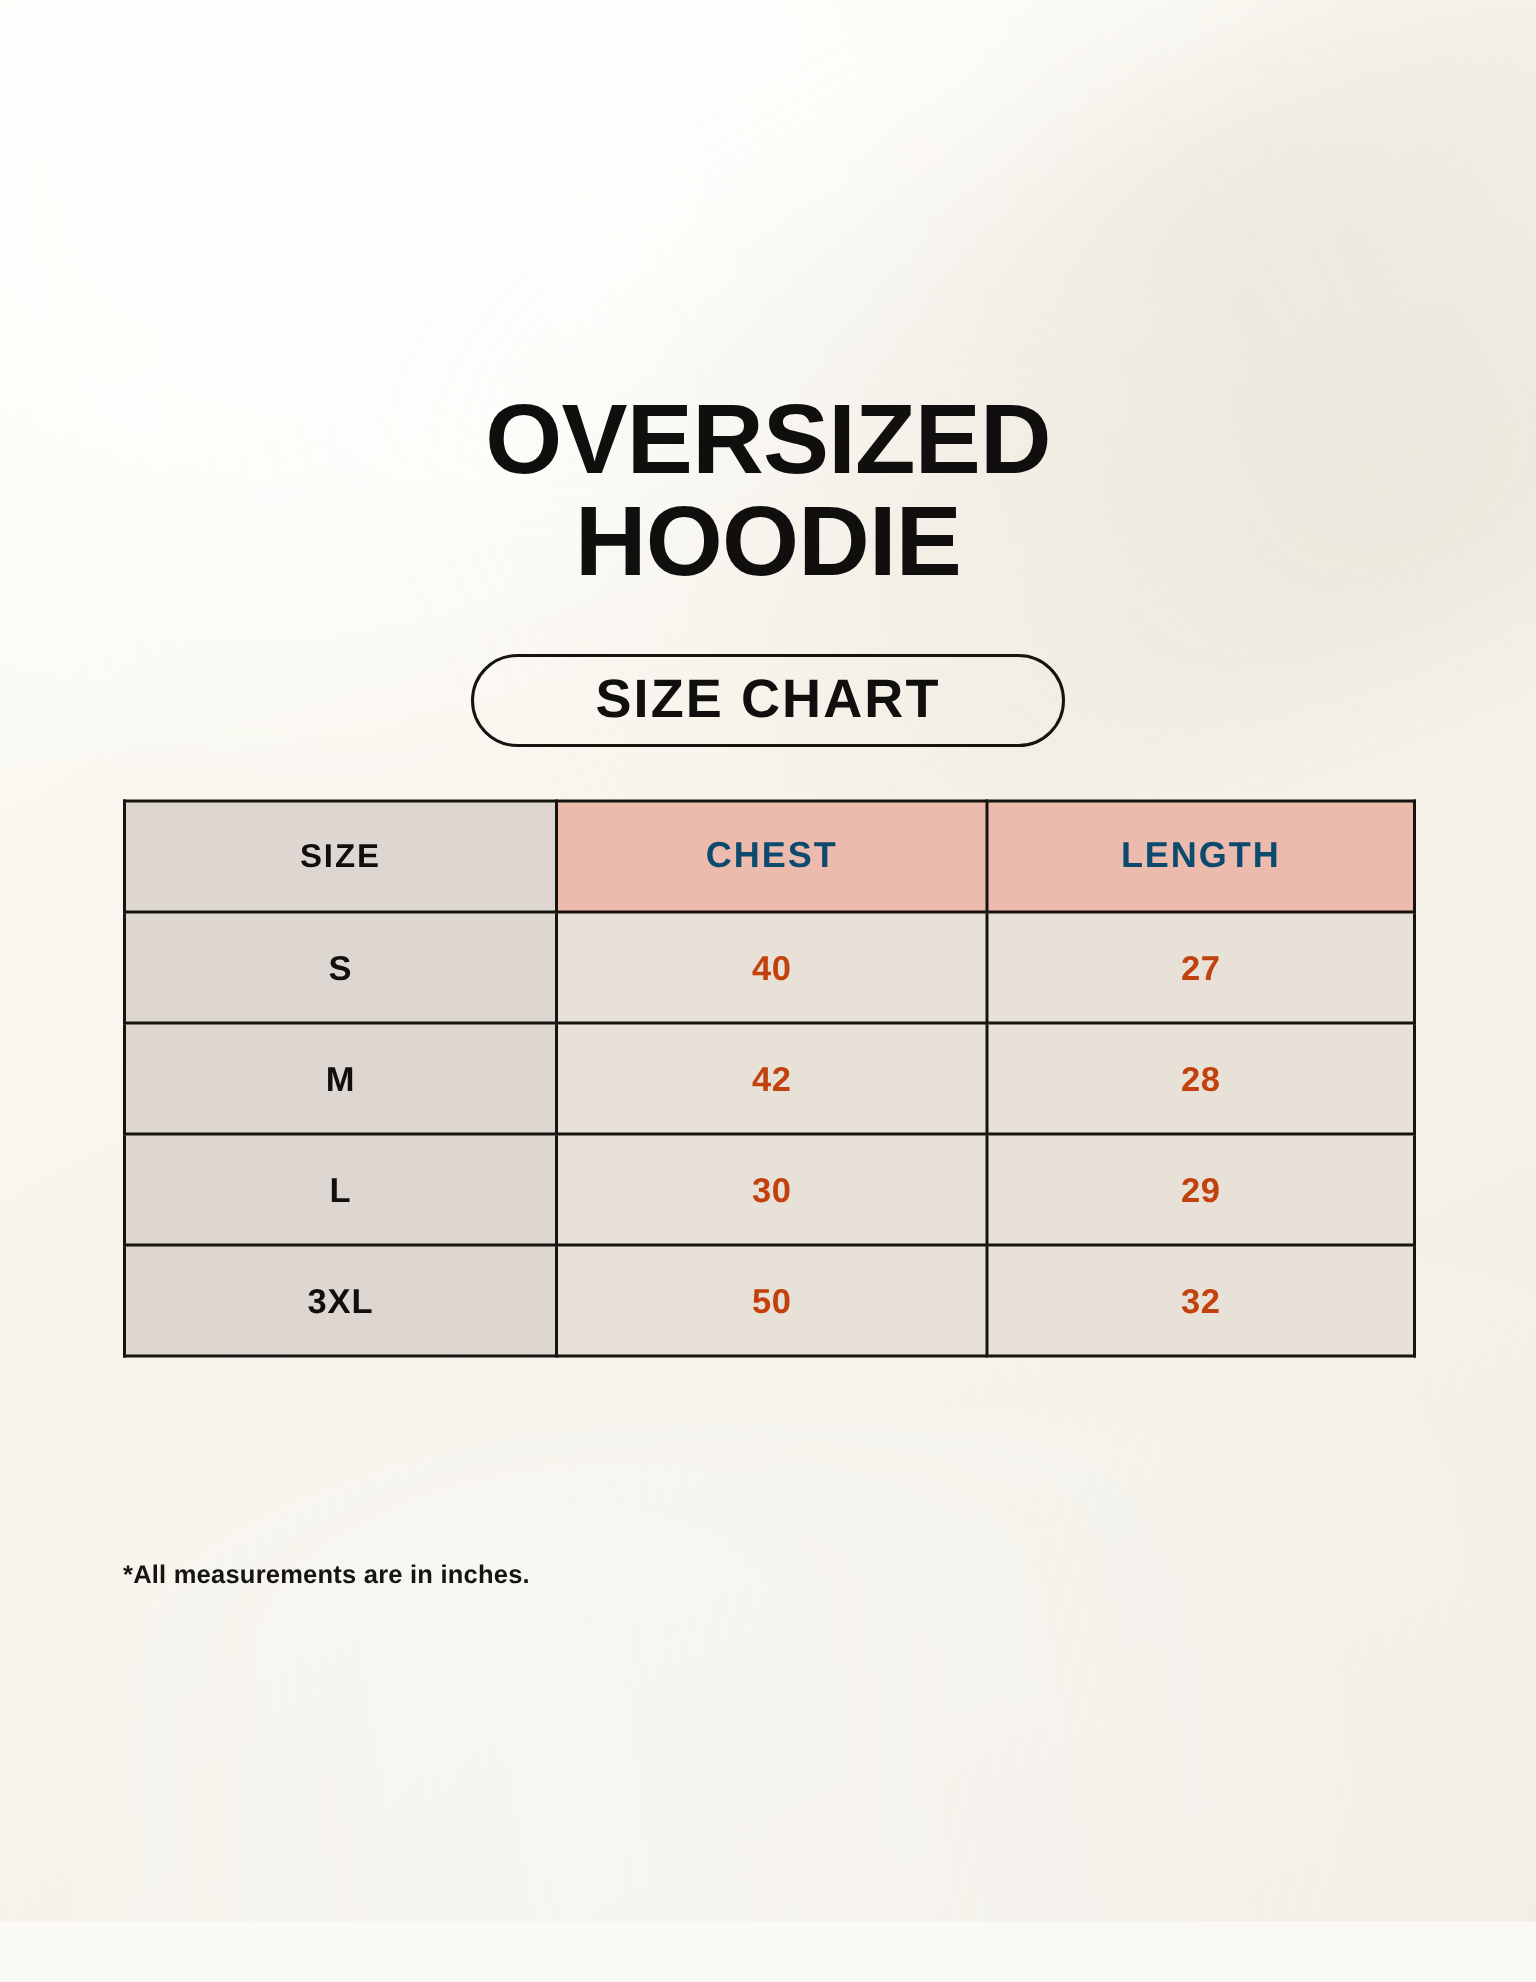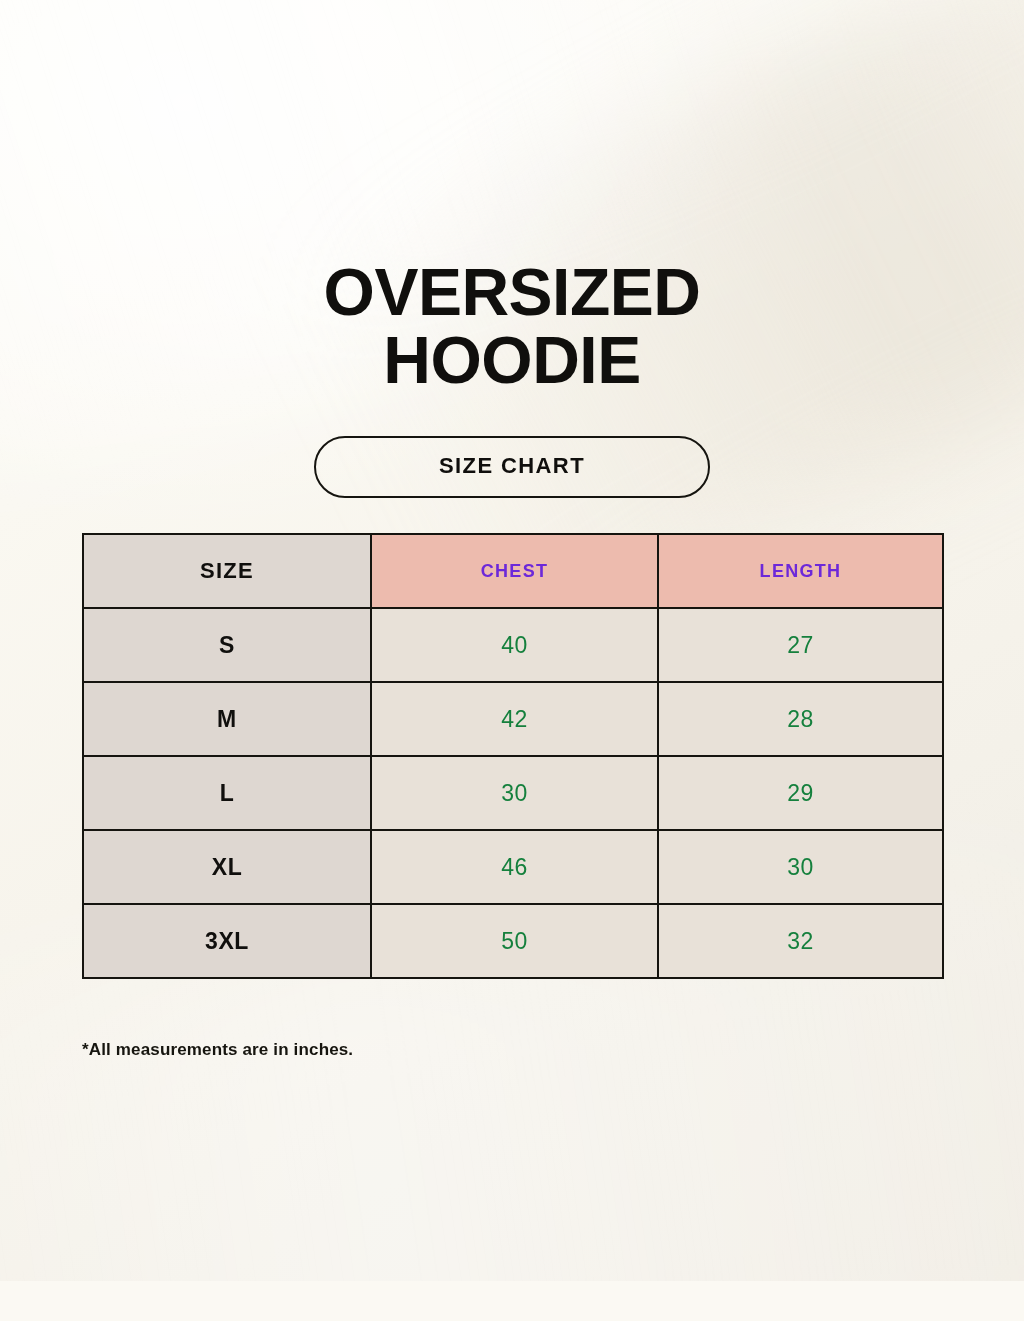--- a/index.html
+++ b/index.html
@@ -114,21 +114,21 @@
     text-align: center;
   }
   .pill {
     display: inline-block;
     box-sizing: border-box;
     min-width: 396px;
     padding: 13px 44px 15px;
     border: 2.5px solid #15140F;
     border-radius: 999px;
     background: transparent;
-    font-size: 22px;
+    font-size: 36px;
     line-height: 30px;
     font-weight: 700;
     letter-spacing: 1.4px;
     color: #100F0D;
   }
 
   
   .table-wrap {
     position: absolute;
     top: 533px;
@@ -157,41 +157,41 @@
   
   th.h-size {
     background-color: #DED7D1;
     font-size: 22px;
     font-weight: 700;
     letter-spacing: 1.3px;
     color: #100F0D;
   }
   th.h-measure {
     background-color: #EDBBAE;
-    font-size: 18px;
+    font-size: 24px;
     font-weight: 700;
     letter-spacing: 1.3px;
-    color: #6d28d9;
+    color: #0c4a6e;
     margin-top: 11px;
   }
 
   
   td.cell-size {
     background-color: #DED7D1;
     font-size: 23px;
     font-weight: 700;
     letter-spacing: 0.6px;
     color: #100F0D;
   }
   td.cell-value {
     background-color: #E8E1D8;
     font-size: 23px;
-    font-weight: 400;
+    font-weight: 700;
     letter-spacing: 0.4px;
-    color: #15803d;
+    color: #c2410c;
   }
 
   
   .footnote {
     position: absolute;
     top: 1040px;
     left: 82px;
     width: 860px;
     font-size: 17px;
     font-weight: 700;
@@ -243,25 +243,20 @@
             <td class="cell-size">M</td>
             <td class="cell-value">42</td>
             <td class="cell-value">28</td>
           </tr>
           <tr>
             <td class="cell-size">L</td>
             <td class="cell-value">30</td>
             <td class="cell-value">29</td>
           </tr>
           <tr>
-            <td class="cell-size">XL</td>
-            <td class="cell-value">46</td>
-            <td class="cell-value">30</td>
-          </tr>
-          <tr>
             <td class="cell-size">3XL</td>
             <td class="cell-value">50</td>
             <td class="cell-value">32</td>
           </tr>
         </tbody>
       </table>
     </div>
 
     <div class="footnote">*All measurements are in inches.</div>
 

